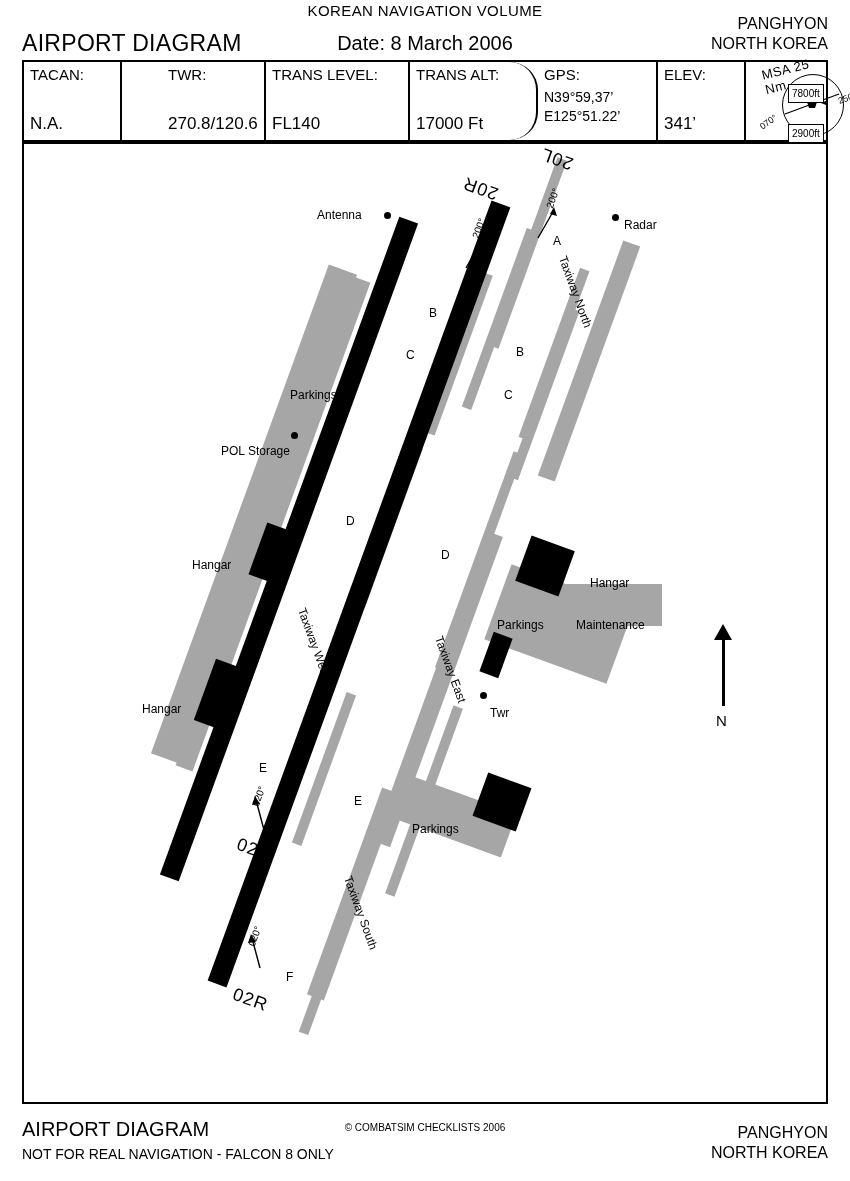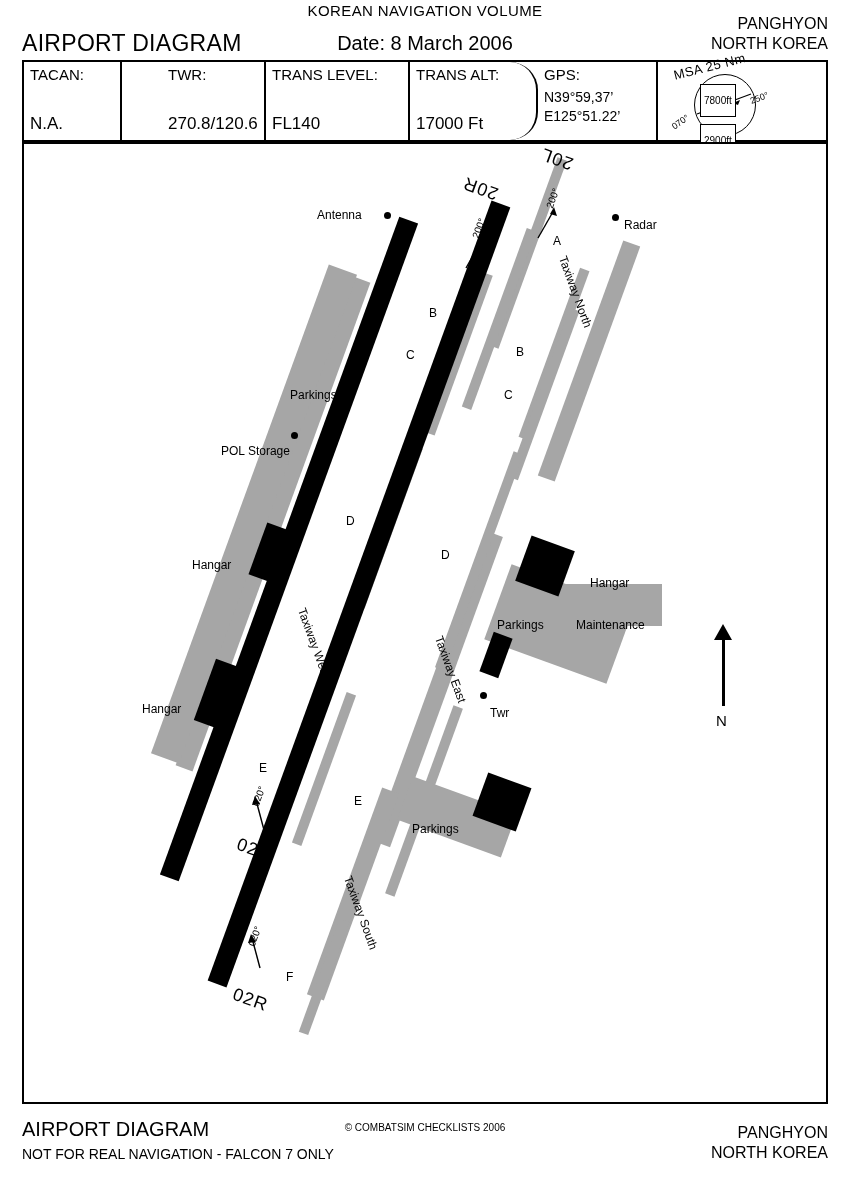--- a/index.html
+++ b/index.html
@@ -24,21 +24,21 @@
   .c-tl{width:144px;}
   .c-ta{width:128px;border-radius:28px;}
   .c-gps{width:120px;}
   .c-elev{width:88px;}
   .c-msa{flex:1;}
 
   
   .msa{position:absolute;left:0;top:0;width:100%;height:100%;}
   .msa-title{position:absolute;left:14px;top:6px;font-size:13px;transform:rotate(-14deg);transform-origin:left top;letter-spacing:.5px;}
   .msa-circle{position:absolute;left:36px;top:12px;width:60px;height:60px;border:1.5px solid #000;border-radius:50%;}
-  .msa-box{position:absolute;border:1.2px solid #000;background:#fff;font-size:10px;padding:10px 3px;}
+  .msa-box{position:absolute;border:1.2px solid #000;background:#fff;font-size:10px;padding:3px 3px;}
   .msa-b1{left:42px;top:22px;}
   .msa-b2{left:42px;top:62px;}
   .msa-lbl{position:absolute;font-size:9px;}
   .msa-070{left:13px;top:55px;transform:rotate(-35deg);}
   .msa-250{left:92px;top:31px;transform:rotate(-20deg);}
 
   
   .frame{position:absolute;left:22px;top:142px;width:806px;height:962px;border:2px solid #000;box-sizing:border-box;background:#fff;overflow:hidden;}
   .map{position:absolute;left:0;top:0;width:802px;height:958px;}
 
@@ -102,20 +102,24 @@
     </div>
 
     <div class="cell c-gps">
       <div class="lab">GPS:</div>
       <div class="val2">
         <div>N39°59,37’</div>
         <div>E125°51.22’</div>
       </div>
     </div>
 
+    <div class="cell c-elev">
+      <div class="lab">ELEV:</div>
+      <div class="val">341’</div>
+    </div>
 
     <div class="cell c-msa">
       <div class="msa">
         <div class="msa-title">MSA 25 Nm</div>
         <div class="msa-circle"></div>
         <svg style="position:absolute;left:36px;top:12px;" width="60" height="60">
           <line x1="30" y1="30" x2="3" y2="40" stroke="#000" stroke-width="1.2"></line>
           <line x1="30" y1="30" x2="57" y2="20" stroke="#000" stroke-width="1.2"></line>
           <polygon points="30,24 35,28 33,34 27,34 25,28" fill="#000"></polygon>
           <polygon points="46,26 39,29 44,31" fill="#000"></polygon>
@@ -238,20 +242,20 @@
         <div class="shaft"></div>
         <div class="n">N</div>
       </div>
 
     </div>
   </div>
 
   <div class="ftr-center">© COMBATSIM CHECKLISTS 2006</div>
   <div class="ftr-left">
     <div>AIRPORT DIAGRAM</div>
-    <div class="sub">NOT FOR REAL NAVIGATION - FALCON 7 ONLY</div>
+    <div class="sub">NOT FOR REAL NAVIGATION - FALCON 8 ONLY</div>
   </div>
   <div class="ftr-right">
     <div>PANGHYON</div>
     <div>NORTH KOREA</div>
   </div>
 
 </div>
 
 </body></html>

